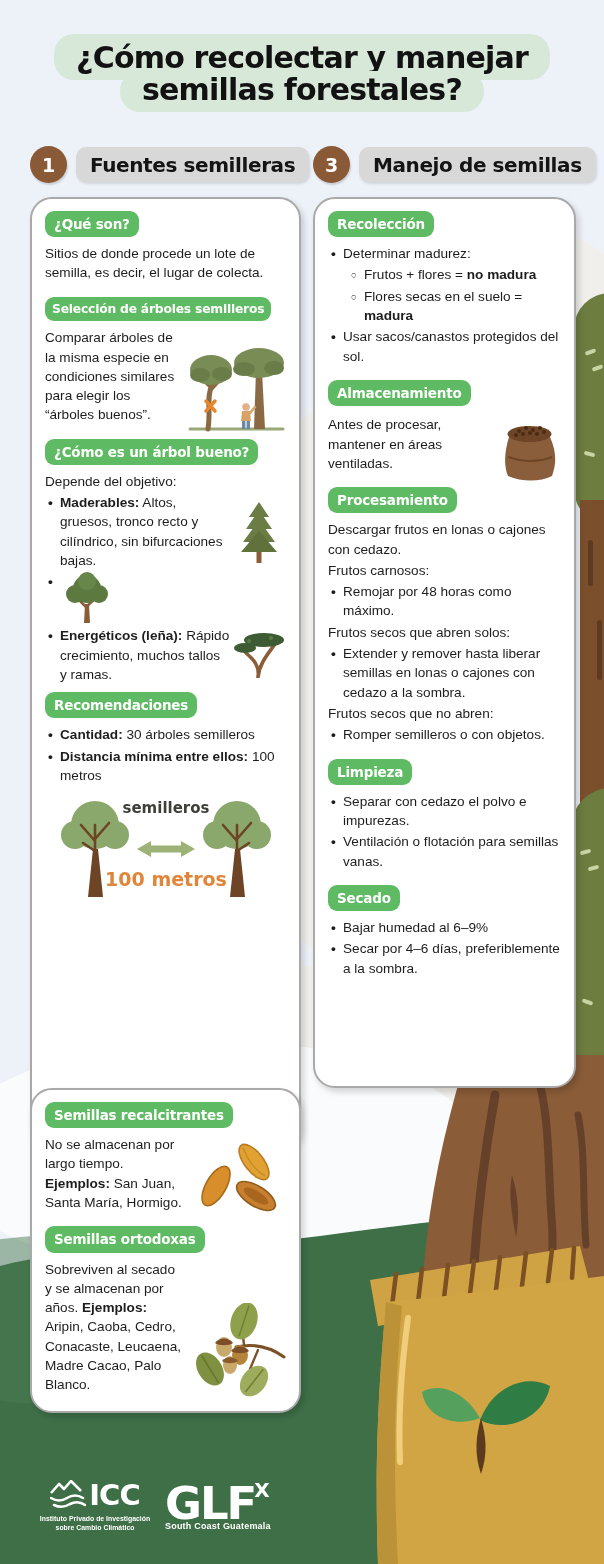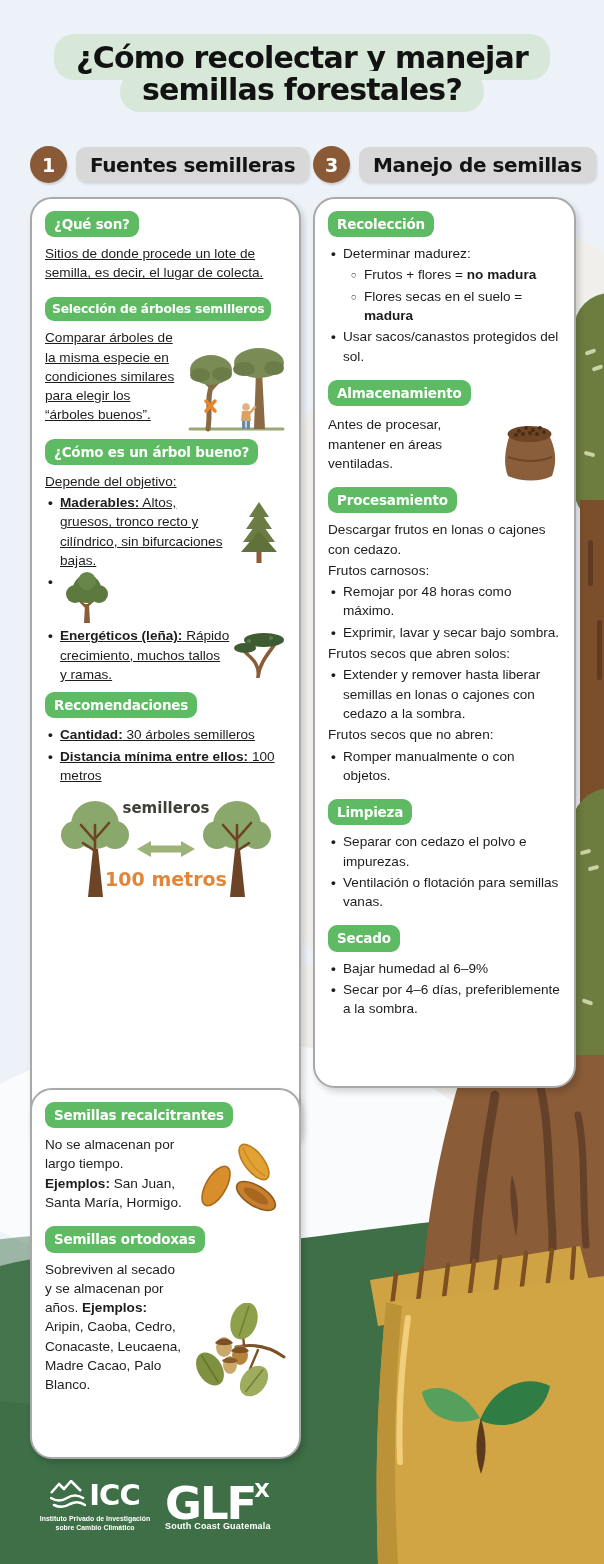--- a/index.html
+++ b/index.html
@@ -26,23 +26,23 @@
   .num{width:37px;height:37px;border-radius:50%;background:#8a5a37;color:#fff;
        font-family:"DejaVu Sans",sans-serif;font-weight:bold;font-size:19px;
        display:flex;align-items:center;justify-content:center;box-shadow:1px 2px 2px rgba(0,0,0,.15);}
   .gpill{background:#d8d8d8;border-radius:10px;padding:6px 14px 5px;
          font-family:"DejaVu Sans",sans-serif;font-weight:bold;font-size:20px;color:#141414;
          letter-spacing:-0.4px;box-shadow:1px 2px 3px rgba(0,0,0,.12);}
   
   .card{position:absolute;background:#fff;border:2px solid #a9a9a9;border-radius:22px;
         box-shadow:3px 4px 6px rgba(0,0,0,.16);padding:12px 13px 8px;box-sizing:border-box;
         z-index:10;overflow:hidden;font-size:13.6px;line-height:1.42;}
-  .card-fuentes{left:30px;top:197px;width:271px;height:952px;text-decoration:underline;}
+  .card-fuentes{left:30px;top:197px;width:271px;height:952px;}
   .card-manejo{left:313px;top:197px;width:263px;height:891px;}
-  .card-tipos{left:30px;top:1088px;width:271px;height:371px;}
+  .card-tipos{left:30px;top:1088px;width:271px;height:325px;}
   .pill{display:inline-block;background:#5fbb63;color:#fff;font-family:"DejaVu Sans",sans-serif;
         font-weight:bold;font-size:13.5px;padding:4px 9px 3px;border-radius:9px;
         margin:6px 0 7px;letter-spacing:-0.2px;}
   .pill-long{font-size:12.3px;padding:4px 7px 3px;}
   .p{margin:0 0 8px;}
   .tight{margin-bottom:2px;}
   .li{position:relative;padding-left:15px;margin:0 0 2px;}
   .li::before{content:"\2022";position:absolute;left:3px;top:0;font-weight:bold;}
   .li-sub{margin-left:20px;padding-left:16px;}
   .li-sub::before{content:"\25CB";font-size:9.5px;top:3px;font-weight:normal;}
@@ -274,25 +274,24 @@
             <circle cx="17" cy="22" r="2"></circle>
         </g>
         <path d="M9,44 C24,49 40,49 53,44" stroke="#6e4527" stroke-width="2" fill="none"></path>
       </svg>
     </div>
 
     <div><span class="pill">Procesamiento</span></div>
     <p class="p tight">Descargar frutos en lonas o cajones con cedazo.</p>
     <p class="p tight">Frutos carnosos:</p>
     <div class="li">Remojar por 48 horas como máximo.</div>
-    <div class="li">Exprimir, lavar y secar bajo sombra.</div>
     <p class="p tight">Frutos secos que abren solos:</p>
     <div class="li">Extender y remover hasta liberar semillas en lonas o cajones con cedazo a la sombra.</div>
     <p class="p tight">Frutos secos que no abren:</p>
-    <div class="li" style="margin-bottom:8px;">Romper manualmente o con objetos.</div>
+    <div class="li" style="margin-bottom:8px;">Romper semilleros o con objetos.</div>
 
     <div><span class="pill">Limpieza</span></div>
     <div class="li">Separar con cedazo el polvo e impurezas.</div>
     <div class="li" style="margin-bottom:8px;">Ventilación o flotación para semillas vanas.</div>
 
     <div><span class="pill">Secado</span></div>
     <div class="li">Bajar humedad al 6–9%</div>
     <div class="li">Secar por 4–6 días, preferiblemente a la sombra.</div>
   </div>
 

